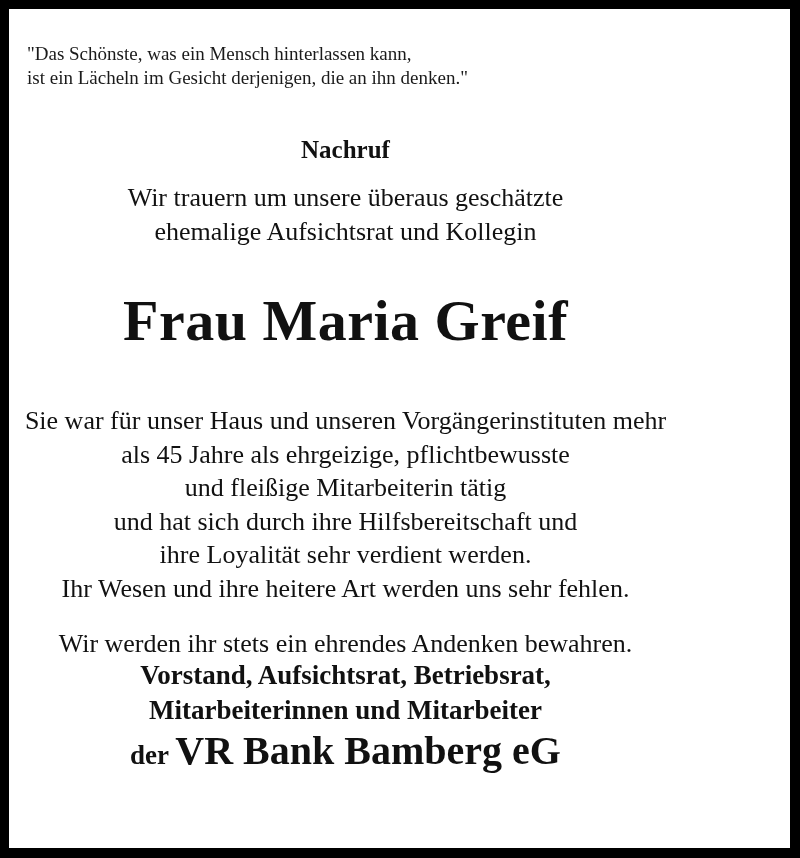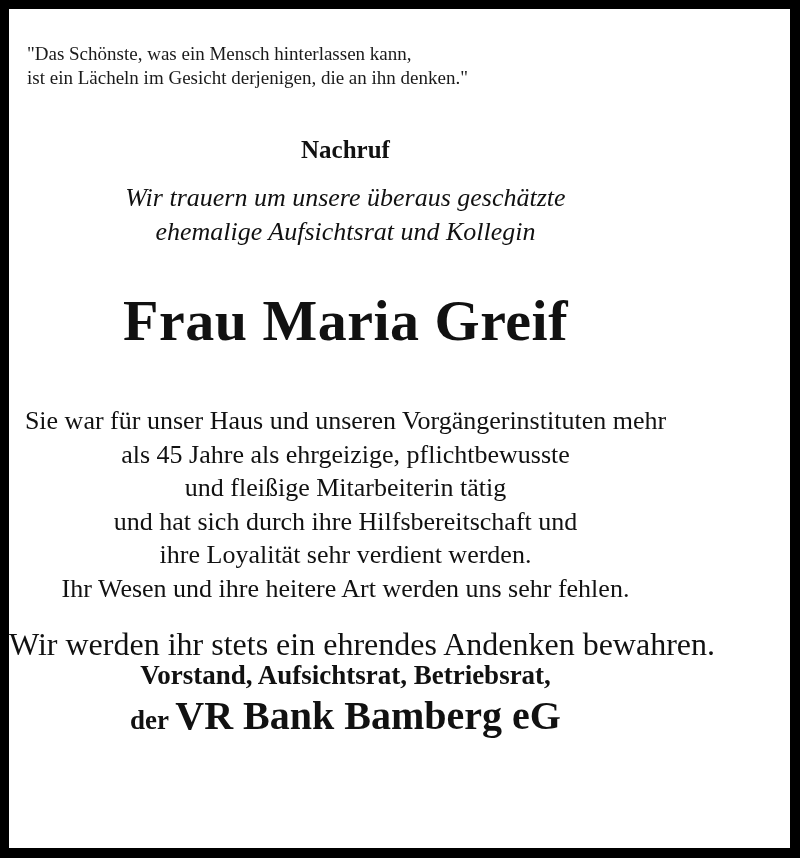--- a/index.html
+++ b/index.html
@@ -9,24 +9,24 @@
     background:#fff; color:#111;
     font-family:"Liberation Serif","DejaVu Serif",serif;
   }
   .quote {
     position:absolute; left:18px; top:33px;
     font-size:19px; line-height:24px; color:#1a1a1a;
   }
   .quote div { white-space:nowrap; }
   .center { position:absolute; left:0; width:673px; text-align:center; white-space:nowrap; }
   .heading { top:124px; font-size:25px; font-weight:bold; line-height:34px; }
-  .intro { top:172px; font-size:26px; line-height:34px;font-style:italic; }
+  .intro { top:172px; font-size:26px; line-height:34px; }
   .name { top:274px; font-size:58px; font-weight:bold; line-height:76px; letter-spacing:0.5px;text-align:center; }
   .body { top:383px; font-size:26px; line-height:33.5px;margin-top:12px; }
-  .closing { top:618px; font-size:32px; line-height:34px; }
+  .closing { top:618px; font-size:26px; line-height:34px; }
   .sign { top:649px; font-size:27px; font-weight:bold; line-height:35px; }
   .sign .bank-line { font-size:27px; }
   .sign .bank-name { font-size:40px; line-height:46px; }
 </style>
 </head>
 <body>
 
 <div class="card">
 
   <div class="quote">
@@ -49,19 +49,20 @@
     <div>und fleißige Mitarbeiterin tätig</div>
     <div>und hat sich durch ihre Hilfsbereitschaft und</div>
     <div>ihre Loyalität sehr verdient werden.</div>
     <div>Ihr Wesen und ihre heitere Art werden uns sehr fehlen.</div>
   </div>
 
   <div class="center closing">Wir werden ihr stets ein ehrendes Andenken bewahren.</div>
 
   <div class="center sign">
     <div>Vorstand, Aufsichtsrat, Betriebsrat,</div>
+    <div>Mitarbeiterinnen und Mitarbeiter</div>
     <div class="bank-line">
       <span>der</span>
       <span class="bank-name">VR Bank Bamberg eG</span>
     </div>
   </div>
 
 </div>
 
 </body></html>

